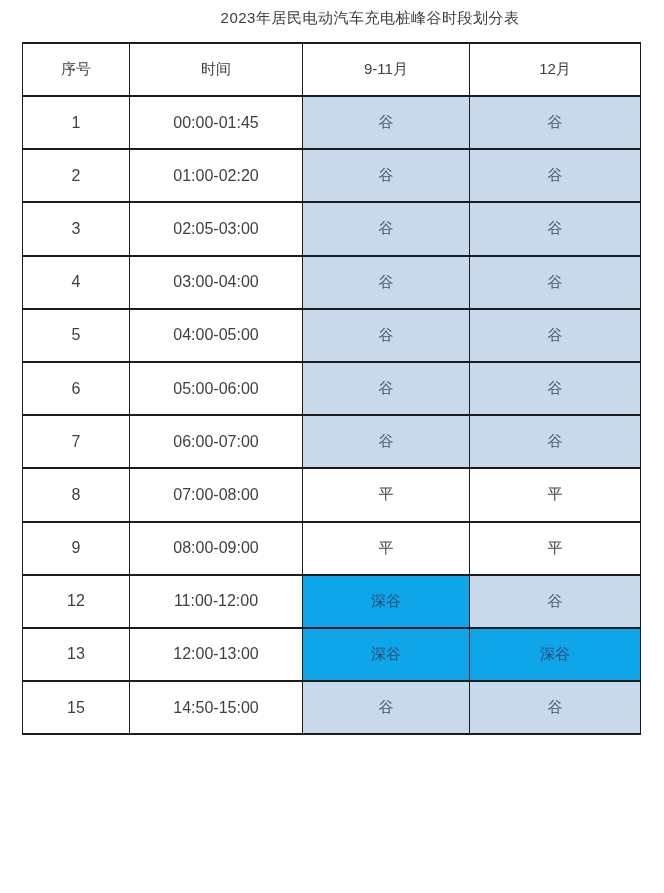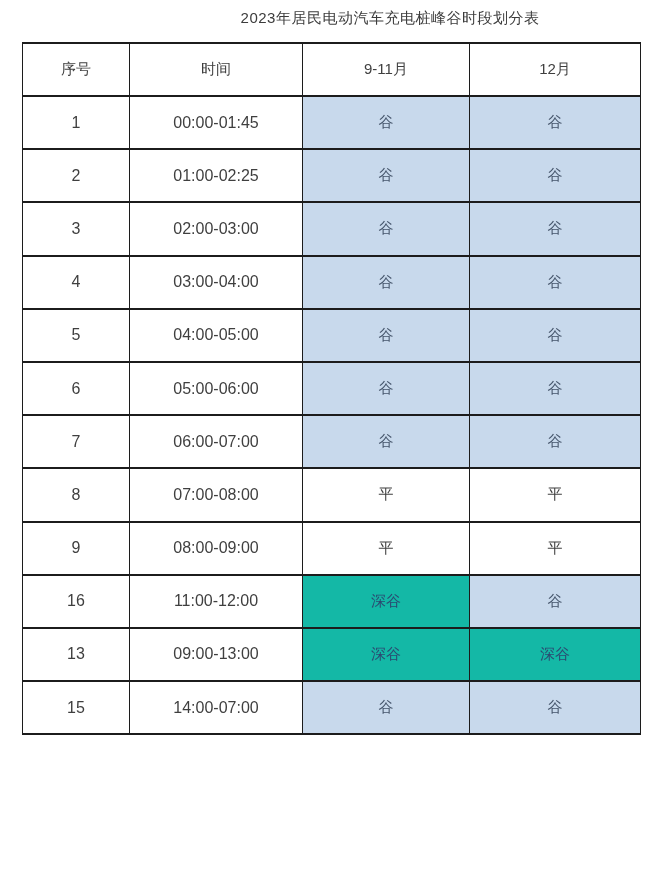--- a/index.html
+++ b/index.html
@@ -10,21 +10,21 @@
     width: 664px;
     height: 893px;
     background: #ffffff;
     overflow: hidden;
     position: relative;
     font-family: "Liberation Sans", "DejaVu Sans", sans-serif;
   }
   .page-title {
     position: absolute;
     top: 9px;
-    left: 390px;
+    left: 370px;
     transform: translateX(-50%);
     white-space: nowrap;
     font-size: 15px;
     color: #3c3c3c;
     letter-spacing: 0.5px;
   }
   .table-wrap {
     position: absolute;
     left: 22px;
     top: 42px;
@@ -68,21 +68,21 @@
   }
   td.status.valley {
     background: #c8d9ec;
     color: #44546a;
   }
   td.status.flat {
     background: #ffffff;
     color: #3f3f3f;
   }
   td.status.deep {
-    background: #14b8a6;
+    background: #0ea5e9;
     color: #2b4a71;
   }
 </style>
 </head>
 <body>
 
 <div class="page-title">2023年居民电动汽车充电桩峰谷时段划分表</div>
 
 <div class="table-wrap">
   <table class="schedule">
@@ -102,27 +102,27 @@
     </thead>
     <tbody>
         <tr>
           <td class="no-cell">1</td>
           <td class="time-cell">00:00-01:45</td>
           <td class="status valley">谷</td>
           <td class="status valley">谷</td>
         </tr>
         <tr>
           <td class="no-cell">2</td>
-          <td class="time-cell">01:00-02:25</td>
+          <td class="time-cell">01:00-02:20</td>
           <td class="status valley">谷</td>
           <td class="status valley">谷</td>
         </tr>
         <tr>
           <td class="no-cell">3</td>
-          <td class="time-cell">02:00-03:00</td>
+          <td class="time-cell">02:05-03:00</td>
           <td class="status valley">谷</td>
           <td class="status valley">谷</td>
         </tr>
         <tr>
           <td class="no-cell">4</td>
           <td class="time-cell">03:00-04:00</td>
           <td class="status valley">谷</td>
           <td class="status valley">谷</td>
         </tr>
         <tr>
@@ -149,32 +149,32 @@
           <td class="status flat">平</td>
           <td class="status flat">平</td>
         </tr>
         <tr>
           <td class="no-cell">9</td>
           <td class="time-cell">08:00-09:00</td>
           <td class="status flat">平</td>
           <td class="status flat">平</td>
         </tr>
         <tr>
-          <td class="no-cell">16</td>
+          <td class="no-cell">12</td>
           <td class="time-cell">11:00-12:00</td>
           <td class="status deep">深谷</td>
           <td class="status valley">谷</td>
         </tr>
         <tr>
           <td class="no-cell">13</td>
-          <td class="time-cell">09:00-13:00</td>
+          <td class="time-cell">12:00-13:00</td>
           <td class="status deep">深谷</td>
           <td class="status deep">深谷</td>
         </tr>
         <tr>
           <td class="no-cell">15</td>
-          <td class="time-cell">14:00-07:00</td>
+          <td class="time-cell">14:50-15:00</td>
           <td class="status valley">谷</td>
           <td class="status valley">谷</td>
         </tr>
       </tbody>
   </table>
 </div>
 
 </body></html>

